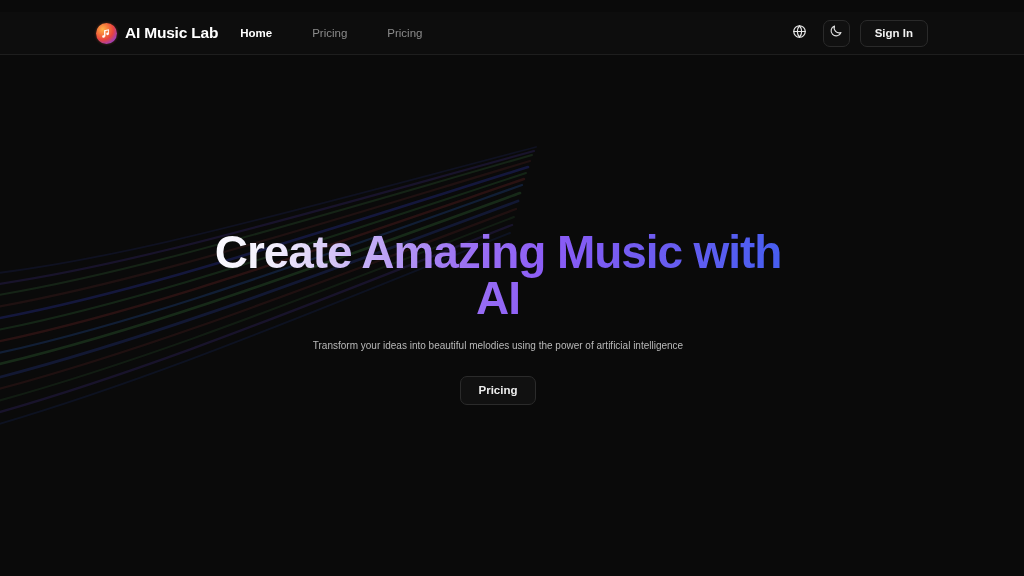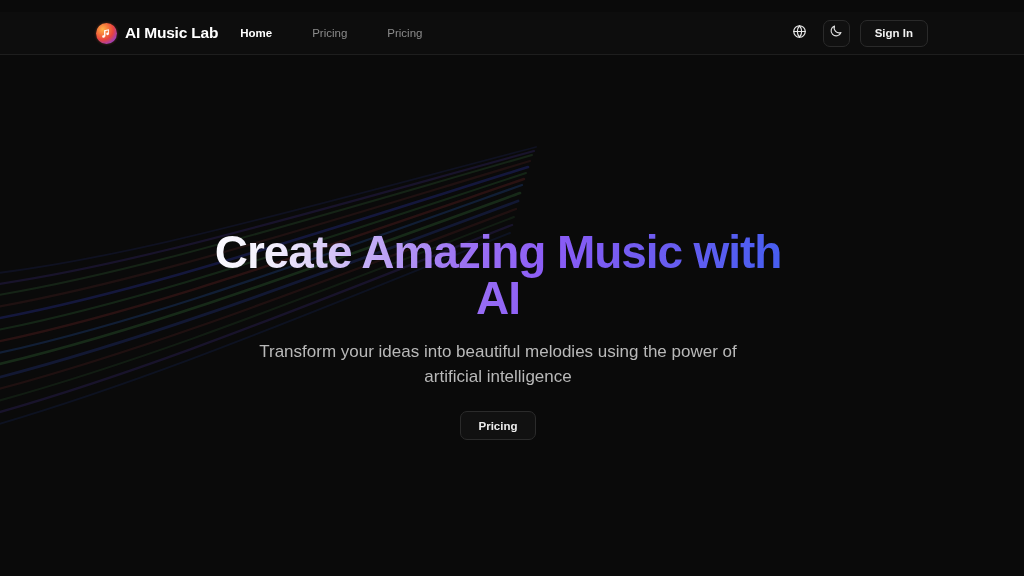--- a/index.html
+++ b/index.html
@@ -184,21 +184,21 @@
     -webkit-background-clip: text;
     background-clip: text;
     -webkit-text-fill-color: transparent;
     color: transparent;
   }
 
   .subtitle {
     margin-top: 18px;
     width: 478px;
     text-align: center;
-    font-size: 17px;
+    font-size: 10px;
     line-height: 1.48;
     color: #b9b9b9;
     font-weight: normal;
   }
 
   .cta-row {
     margin-top: 22px;
     display: flex;
     align-items: center;
     gap: 14px;

